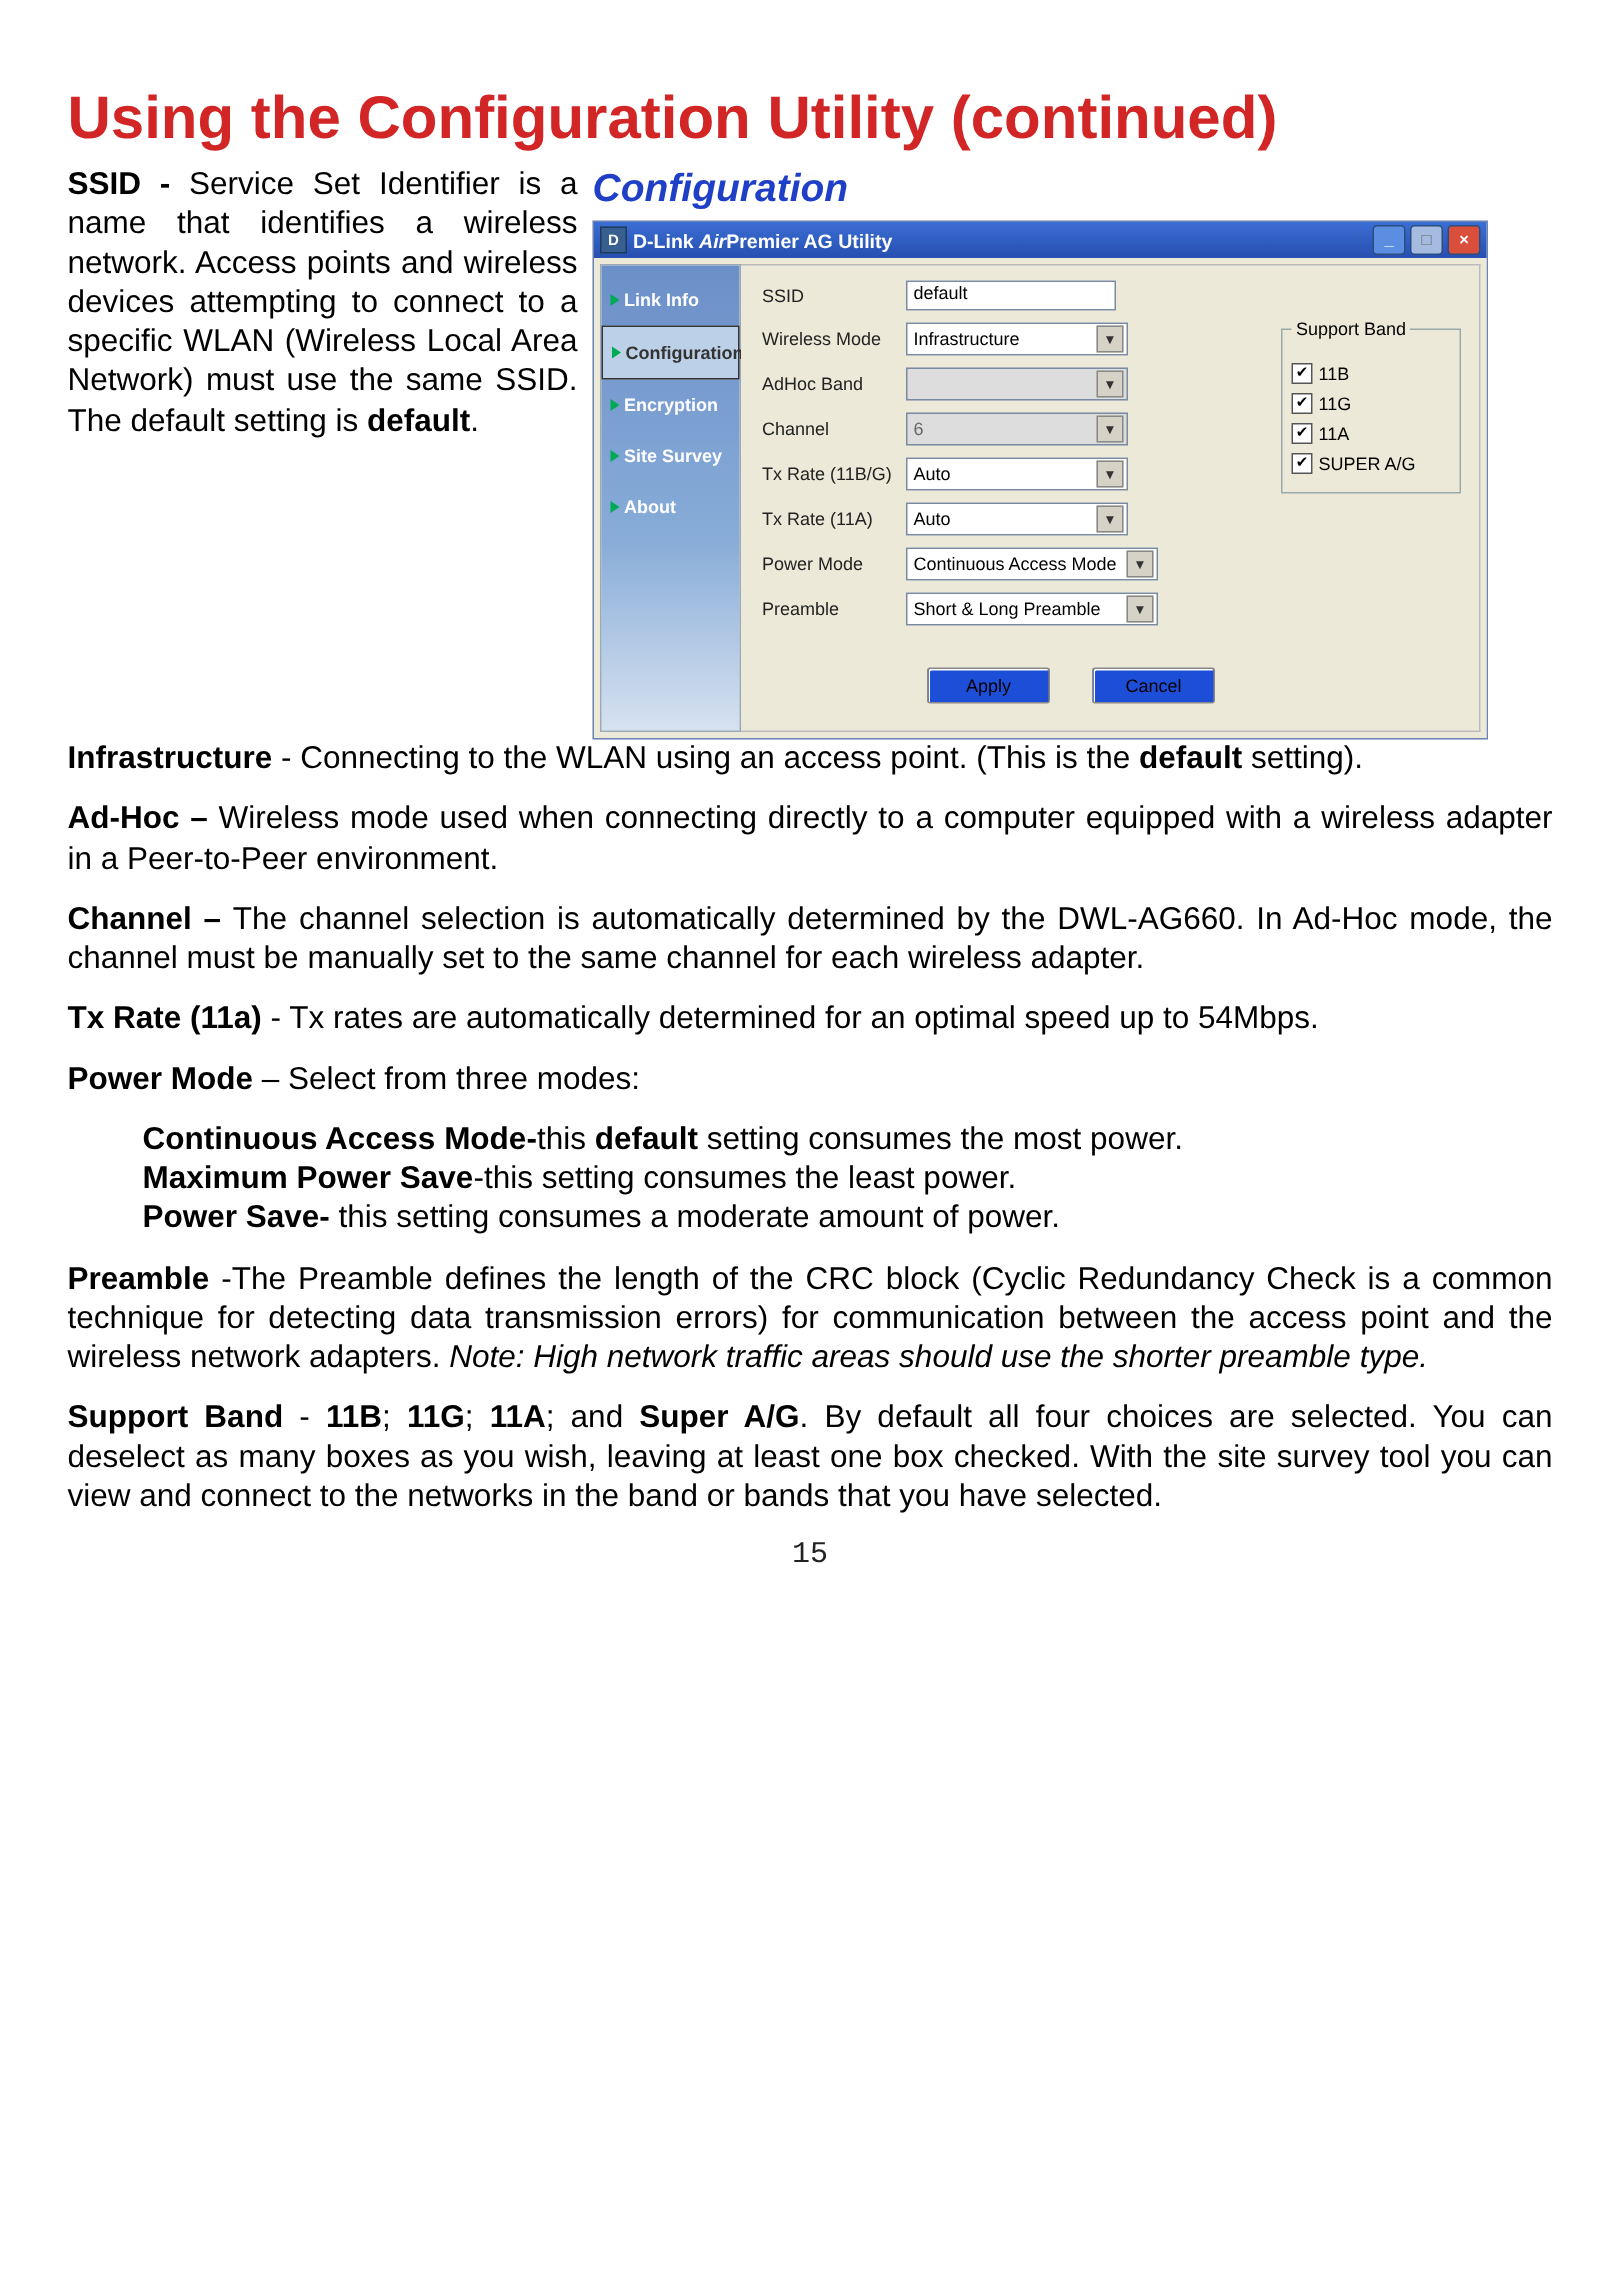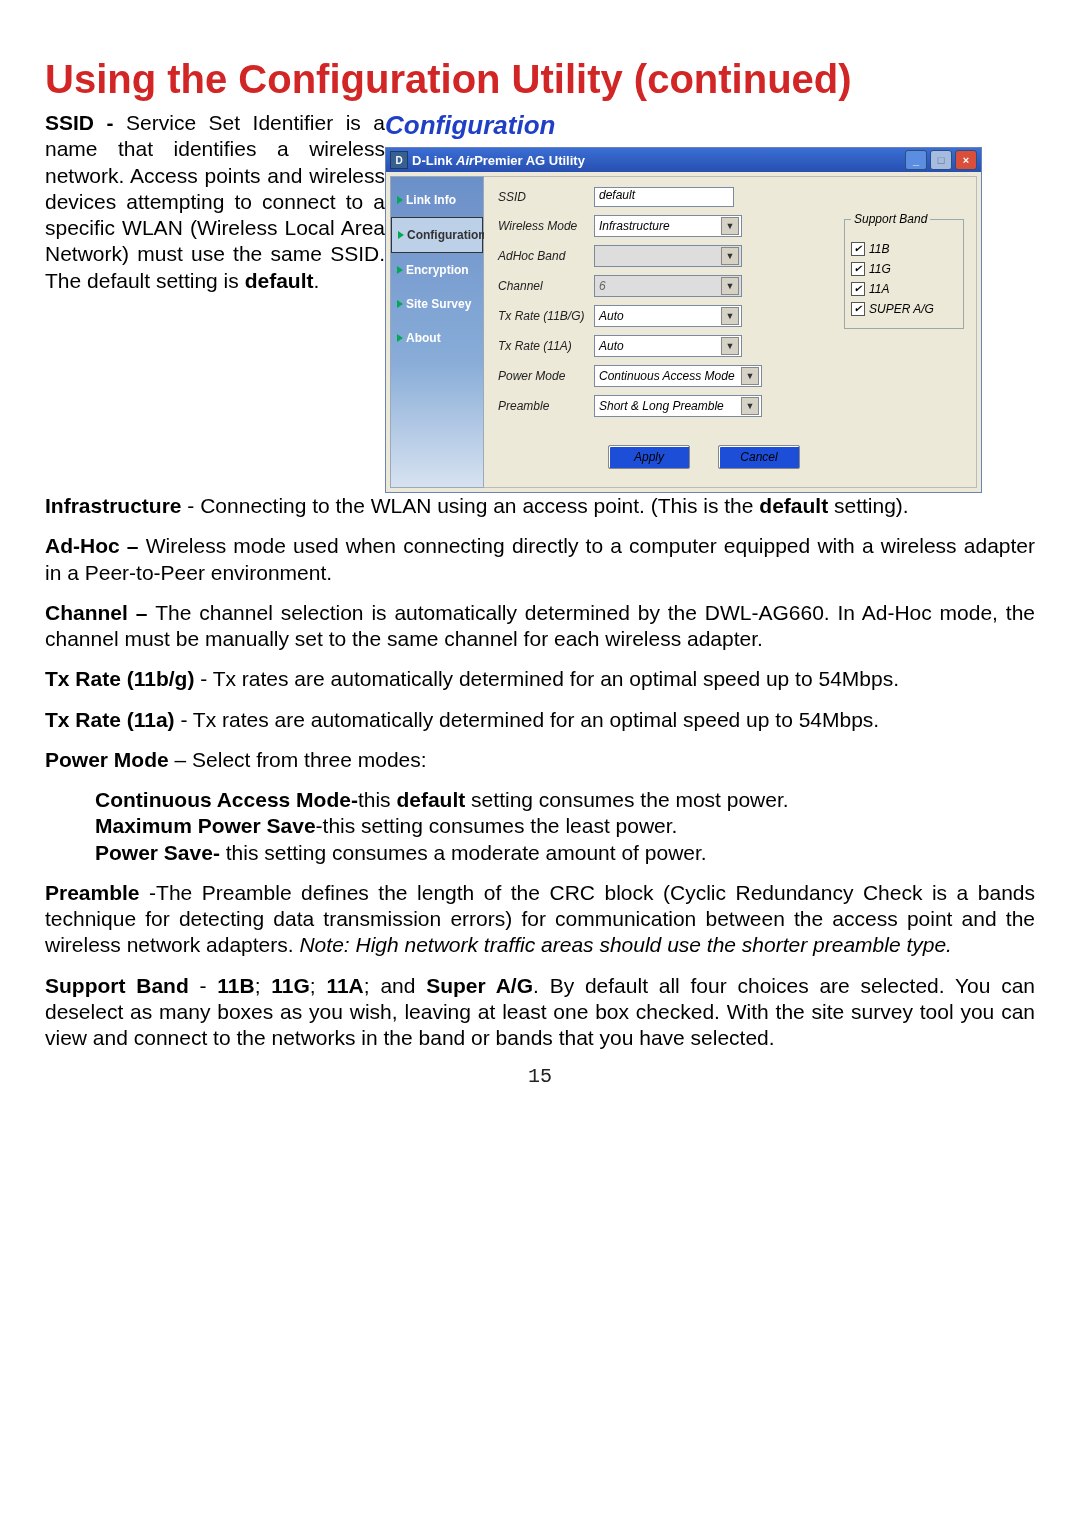--- a/index.html
+++ b/index.html
@@ -22,20 +22,21 @@
   }
   .section-title {
     color: #1f3fc7;
     font-style: italic;
     font-weight: bold;
     font-size: 26px;
     margin: 0 0 6px 0;
   }
   .top-row {
     display: flex;
+    gap: 10px;
   }
   .left-col {
     flex: 0 0 340px;
     font-size: 21px;
     line-height: 1.25;
     color: #000;
   }
   .right-col {
     flex: 1;
   }
@@ -114,21 +115,20 @@
   }
   .side-item.active {
     border:1px solid #333; background:#bcd0e8; color:#333;
   }
   .tri { width:0;height:0;border-top:4px solid transparent;border-bottom:4px solid transparent;border-left:6px solid #0a5; }
   .side-item.active .tri{ border-left-color:#0a5; }
   .content-pane {
     flex:1; background:#ece9d8; border:1px solid #bbb;
     border-left:none; padding:10px 8px 18px 14px;
     position:relative;
-    font-style:italic;
   }
   .form-row { display:flex; align-items:center; margin-bottom:8px; gap:6px;}
   .form-label { width:90px; font-size:12px; color:#222;}
   .text-input {
     height:18px; border:1px solid #7a8aa0; background:#fff;
     font-size:12px; padding:0 4px; width:130px;
   }
   .select {
     height:20px; border:1px solid #7a8aa0; background:#fff;
     font-size:12px; width:140px;
@@ -299,35 +299,32 @@
     <p class="indent1" style="text-align:left">
       <b>Infrastructure</b><span> - Connecting to the WLAN using an access point. (This is the </span><b>default</b><span> setting).</span>
     </p>
     <p class="indent1">
       <b>Ad-Hoc – </b><span>Wireless mode used when connecting directly to a computer equipped with a wireless adapter in a Peer-to-Peer environment.</span>
     </p>
     <p>
       <b>Channel – </b><span>The channel selection is automatically determined by the DWL-AG660. In Ad-Hoc mode, the channel must be manually set to the same channel for each wireless adapter.</span>
     </p>
     <p>
-      <b>Tx Rate (11b/g)</b><span> -  Tx rates are automatically determined for an optimal speed up to 54Mbps.</span>
-    </p>
-    <p>
       <b>Tx Rate (11a)</b><span> - Tx rates are automatically determined for an optimal speed up to 54Mbps.</span>
     </p>
     <p style="text-align:left">
       <b>Power Mode</b><span> – Select from three modes:</span>
     </p>
     <div class="sub-indent">
       <div><b>Continuous Access Mode-</b><span>this </span><b>default</b><span> setting consumes the most power.</span></div>
       <div><b>Maximum Power Save</b><span>-this setting consumes the least power.</span></div>
       <div style="margin-bottom:14px"><b>Power Save- </b><span>this setting consumes a moderate amount of power.</span></div>
     </div>
     <p>
-      <b>Preamble </b><span>-The Preamble defines the length of the CRC block (Cyclic Redundancy Check is a bands technique for detecting data transmission errors) for communication between the access point and the wireless network adapters. </span><span class="italic">Note: High network traffic areas should use the shorter preamble type.</span>
+      <b>Preamble </b><span>-The Preamble defines the length of the CRC block (Cyclic Redundancy Check is a common technique for detecting data transmission errors) for communication between the access point and the wireless network adapters. </span><span class="italic">Note: High network traffic areas should use the shorter preamble type.</span>
     </p>
     <p>
       <b>Support Band</b><span> - </span><b>11B</b><span>; </span><b>11G</b><span>; </span><b>11A</b><span>; and </span><b>Super A/G</b><span>. By default all four choices are selected. You can deselect as many boxes as you wish, leaving at least one box checked. With the site survey tool you can view and connect to the networks in the band or bands that you have selected.</span>
     </p>
   </div>
 
   <div class="page-num">15</div>
 </div>
 
 </body></html>

